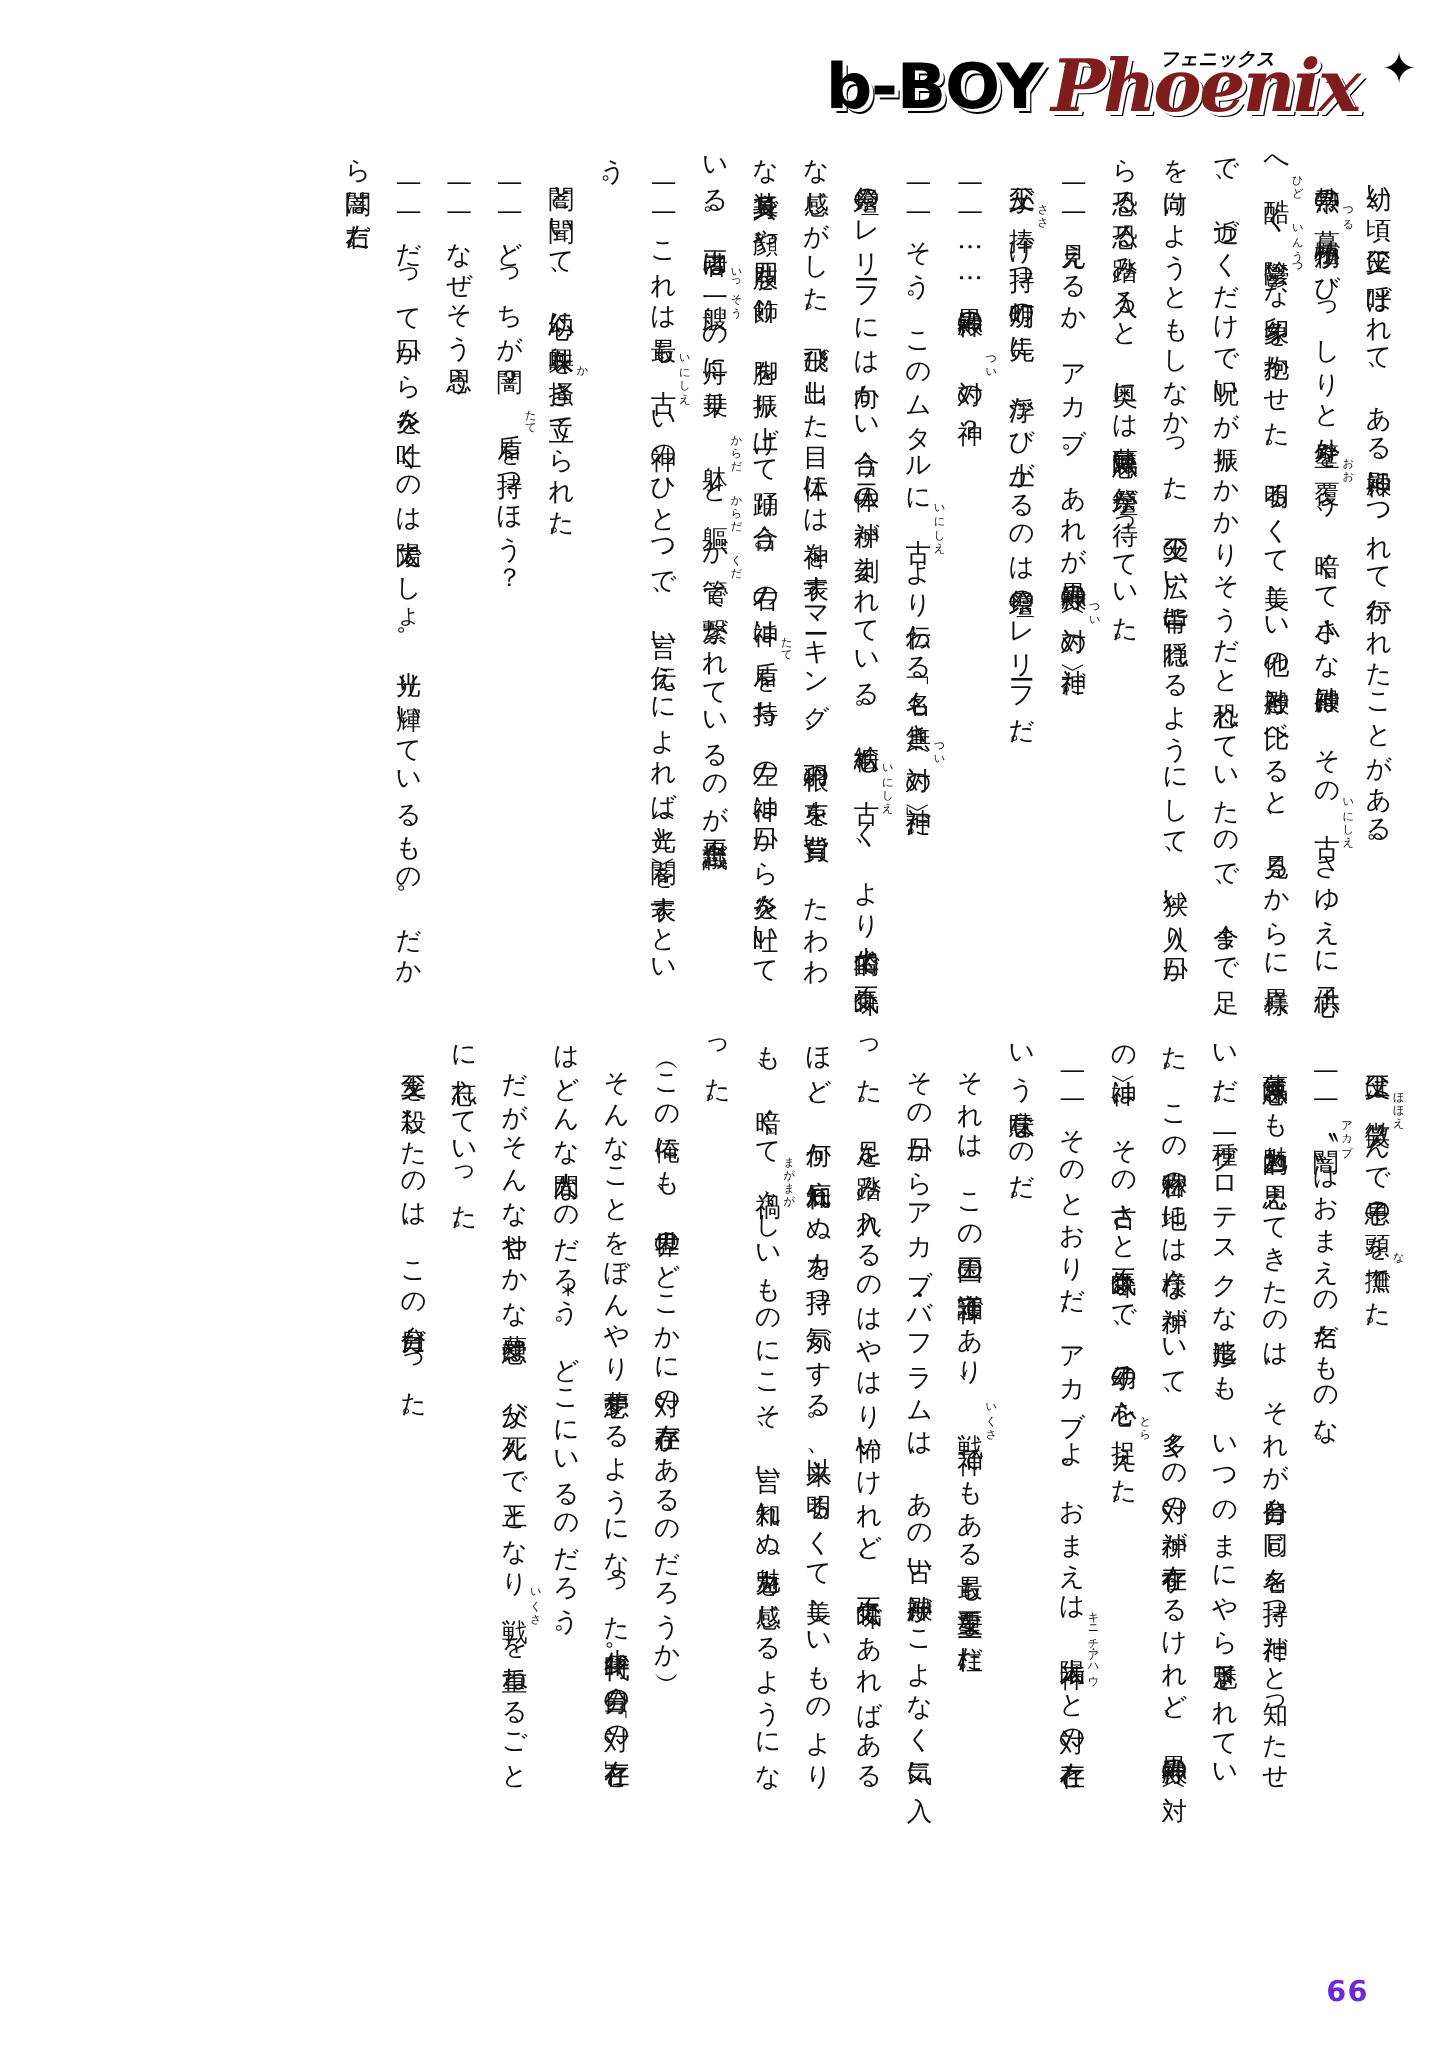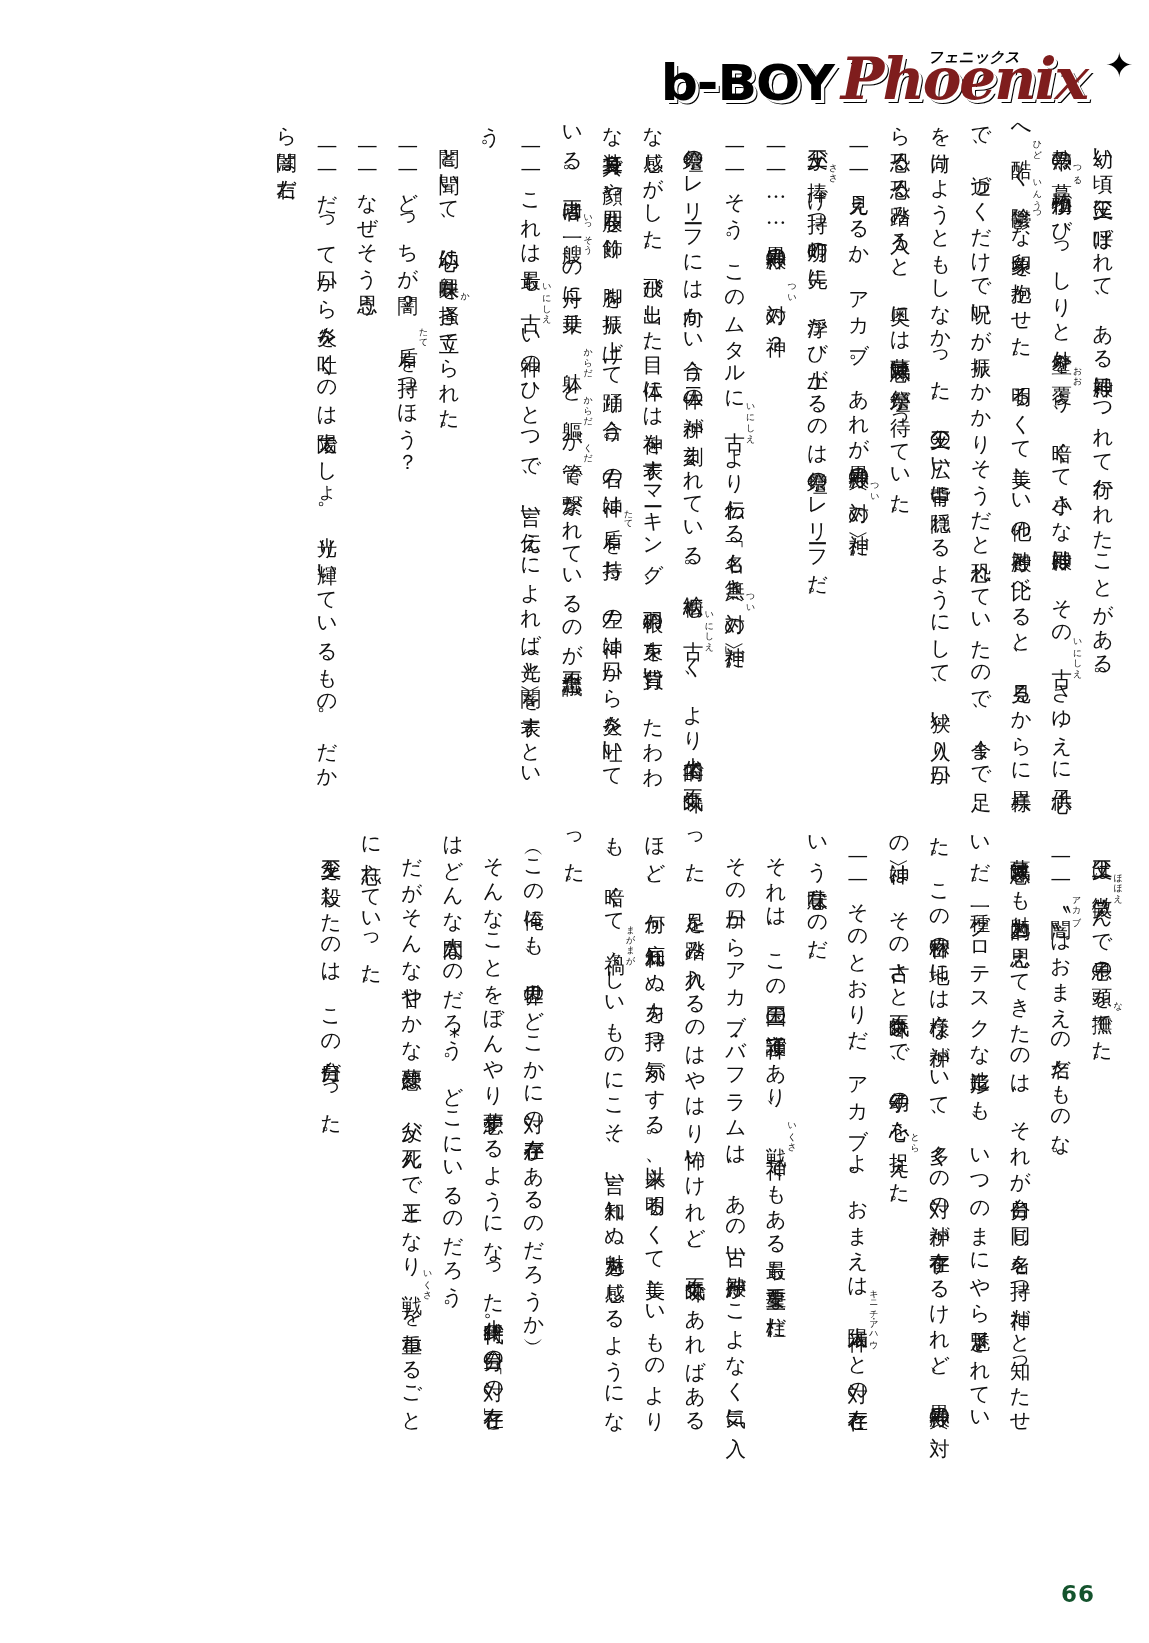--- a/index.html
+++ b/index.html
@@ -18,21 +18,21 @@
   }
 
   
   .masthead {
     position: absolute;
     top: 30px;
     right: 36px;
     width: 460px;
     height: 78px;
     display: flex;
-    align-items: flex-end;
+    align-items: center;
     justify-content: flex-end;
     gap: 10px;
   }
   .logo-bboy {
     font-family: "DejaVu Sans", sans-serif;
     font-weight: bold;
     font-size: 50px;
     letter-spacing: -1px;
     line-height: 1;
     color: #000;
@@ -135,21 +135,21 @@
 
   
   .folio {
     position: absolute;
     right: 54px;
     bottom: 36px;
     font-family: "DejaVu Sans", sans-serif;
     font-weight: bold;
     font-size: 23px;
     letter-spacing: 1px;
-    color: #14532d;
+    color: #6d28d9;
   }
 </style>
 </head>
 <body>
 
 <div class="page">
 
   <div class="masthead">
     <div class="logo-bboy">b-BOY</div>
     <div class="logo-phoenix-wrap">

